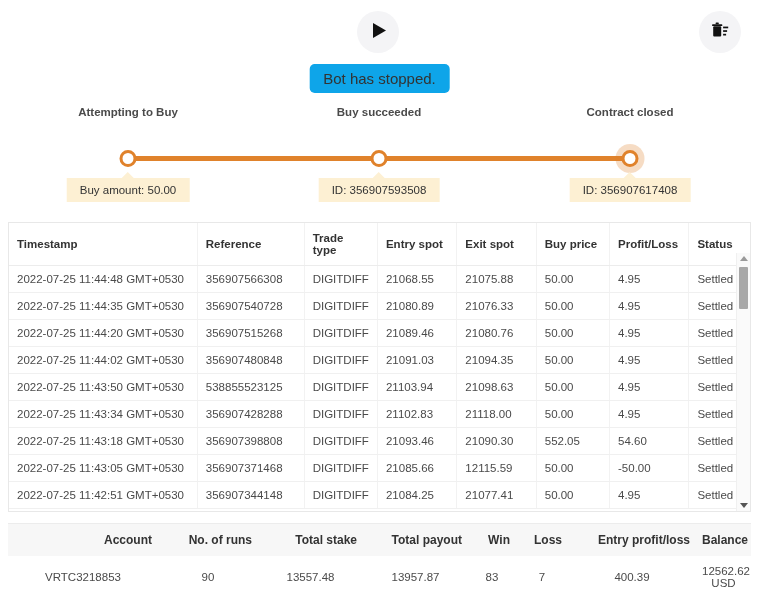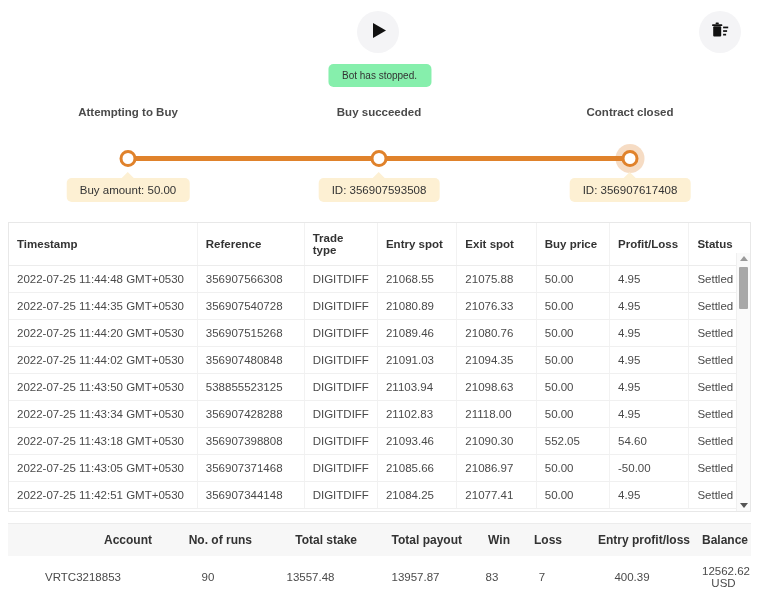--- a/index.html
+++ b/index.html
@@ -41,23 +41,23 @@
   
   .status-wrap {
     position: relative;
     height: 30px;
   }
   .status-msg {
     position: absolute;
     left: 50%;
     transform: translateX(-50%);
     top: 2px;
-    background: #86efac;
+    background: #0ea5e9;
     color: #333333;
-    font-size: 10px;
+    font-size: 15px;
     padding: 6px 14px;
     border-radius: 5px;
     white-space: nowrap;
   }
 
   
   .timeline {
     position: relative;
     height: 108px;
     margin-top: 14px;
@@ -106,21 +106,21 @@
     right: 0;
     height: 30px;
   }
   .tl-tip {
     position: absolute;
     transform: translateX(-50%);
     background: #fdf0d3;
     color: #333333;
     font-size: 11.5px;
     padding: 6px 13px;
-    border-radius: 5px;
+    border-radius: 0;
     white-space: nowrap;
   }
   .tl-tip::before {
     content: "";
     position: absolute;
     top: -6px;
     left: 50%;
     transform: translateX(-50%);
     border-left: 7px solid transparent;
     border-right: 7px solid transparent;
@@ -413,21 +413,21 @@
             <td>21090.30</td>
             <td>552.05</td>
             <td class="pos">54.60</td>
             <td>Settled</td>
           </tr>
           <tr>
             <td>2022-07-25 11:43:05 GMT+0530</td>
             <td>356907371468</td>
             <td>DIGITDIFF</td>
             <td>21085.66</td>
-            <td>21086.97</td>
+            <td>12115.59</td>
             <td>50.00</td>
             <td class="neg">-50.00</td>
             <td>Settled</td>
           </tr>
           <tr>
             <td>2022-07-25 11:42:51 GMT+0530</td>
             <td>356907344148</td>
             <td>DIGITDIFF</td>
             <td>21084.25</td>
             <td>21077.41</td>

